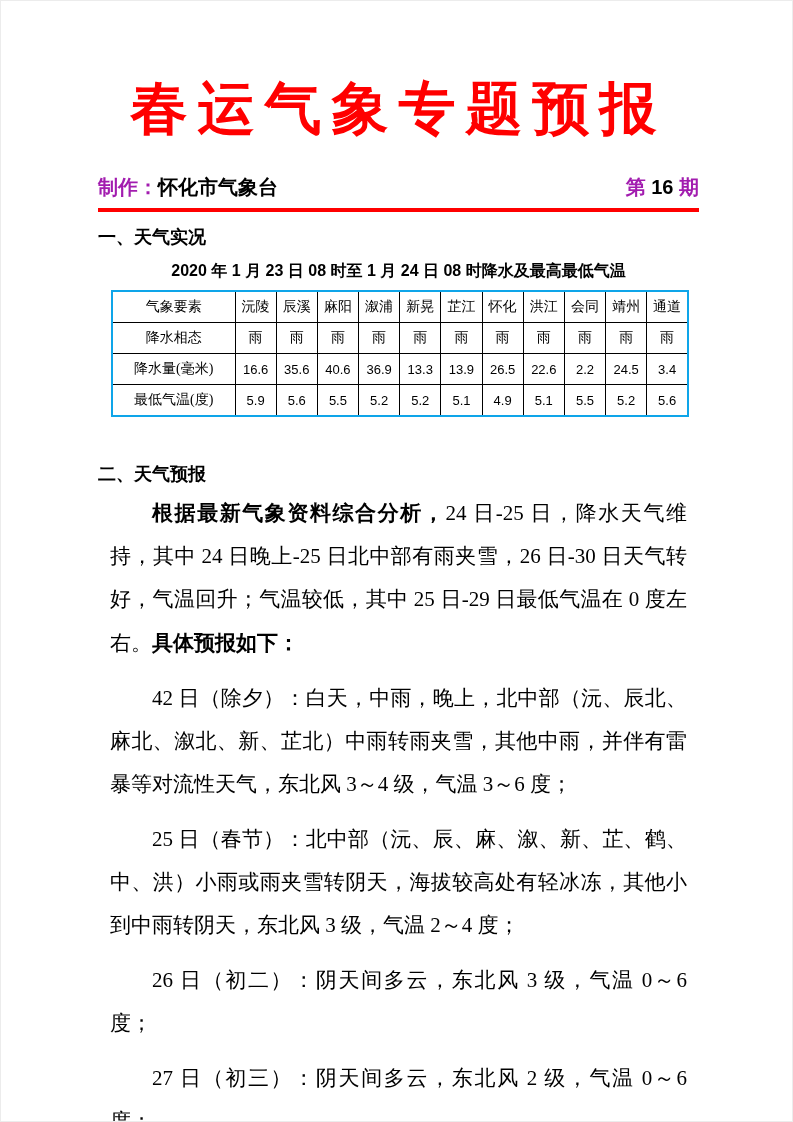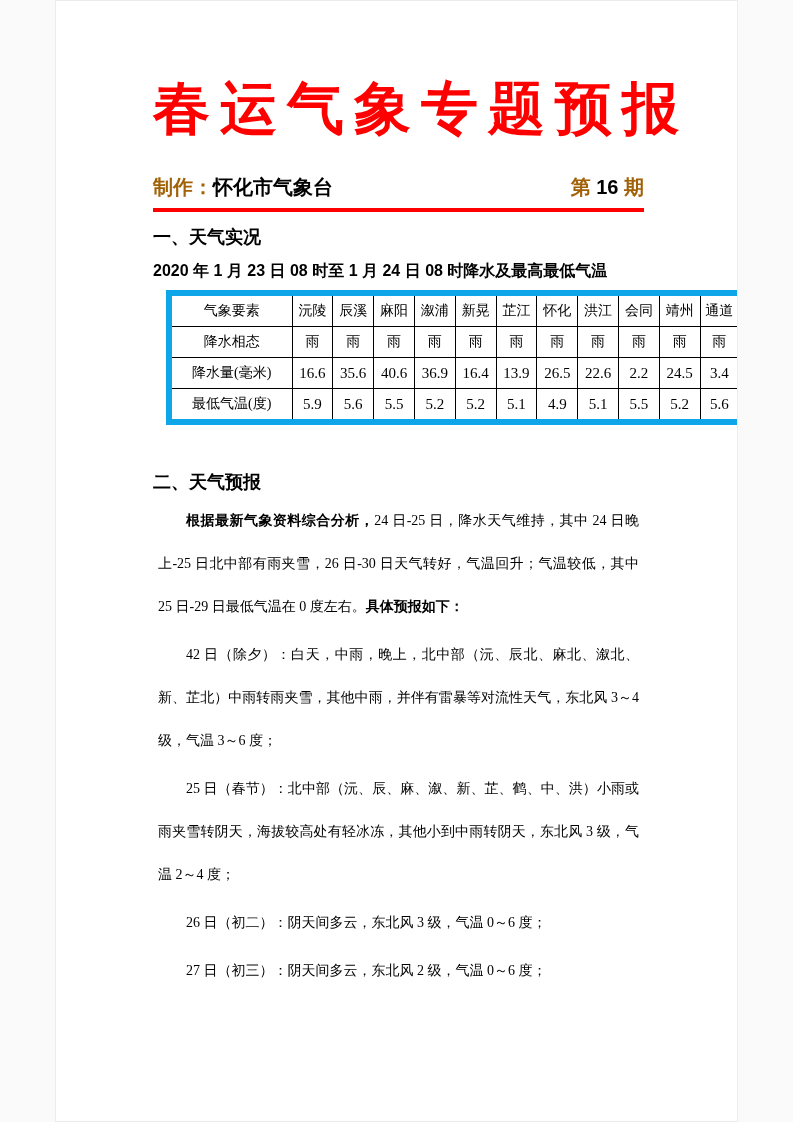--- a/index.html
+++ b/index.html
@@ -1,18 +1,18 @@
 <!DOCTYPE html>
 <html><head>
 <meta charset="utf-8">
 <style>
   html, body { margin: 0; padding: 0; background: #fafafa; }
   .page {
     position: relative;
-    width: 683px;
+    width: 793px;
     height: 1122px;
     box-sizing: border-box;
     margin: 0 auto;
     background: #ffffff;
     border: 1px solid #ececec;
     padding: 70px 93px 0 97px;
     overflow: hidden;
     font-family: "Liberation Serif", "DejaVu Serif", serif;
     color: #000;
   }
@@ -27,67 +27,67 @@
     white-space: nowrap;
   }
   .byline {
     display: flex;
     justify-content: space-between;
     align-items: baseline;
     font-size: 20px;
     font-weight: bold;
     font-family: "Liberation Sans", "DejaVu Sans", sans-serif;
   }
-  .red { color: #a16207; }
+  .red { color: #a21caf; }
   .red-rule {
     margin-top: 7px;
     height: 4px;
     background: #ff0000;
   }
   .section-heading {
     margin: 13px 0 0 0;
     font-size: 18px;
     font-weight: bold;
     font-family: "Liberation Sans", "DejaVu Sans", sans-serif;
   }
   .table-title {
     margin-top: 12px;
-    text-align: left;
+    text-align: center;
     font-size: 16px;
     font-weight: bold;
     font-family: "Liberation Sans", "DejaVu Sans", sans-serif;
   }
   table.weather {
     border-collapse: collapse;
     table-layout: fixed;
     width: 578px;
     margin: 8px 0 0 13px;
-    border: 6px solid #0ea5e9;
+    border: 2px solid #0ea5e9;
   }
   table.weather th, table.weather td {
     border: 1px solid #000;
     height: 30px;
     text-align: center;
     vertical-align: middle;
     font-weight: normal;
     padding: 0;
     overflow: hidden;
   }
   table.weather .cjk-cell {
     font-size: 14px;
     font-family: "Liberation Serif", "DejaVu Serif", serif;
   }
   table.weather .num-cell {
-    font-size: 15px;
-    font-family: Liberation Serif, serif;
+    font-size: 13px;
+    font-family: Liberation Sans, sans-serif;
   }
   .sec2-heading { margin-top: 45px; }
   .body-para {
-    margin: 5px;
-    font-size: 14px;
+    margin: 12px;
+    font-size: 21px;
     line-height: 43px;
     text-align: justify;
     text-indent: 2em;
   }
   .body-para b {
     font-family: "Liberation Sans", "DejaVu Sans", sans-serif;
     font-weight: bold;
   }
   .first-para { margin-top: 5px; }
 </style>
@@ -147,21 +147,21 @@
           <td class="cjk-cell">雨</td>
           <td class="cjk-cell">雨</td>
           <td class="cjk-cell">雨</td>
         </tr>
         <tr>
           <td class="cjk-cell">降水量(毫米)</td>
           <td class="num-cell">16.6</td>
           <td class="num-cell">35.6</td>
           <td class="num-cell">40.6</td>
           <td class="num-cell">36.9</td>
-          <td class="num-cell">16.4</td>
+          <td class="num-cell">13.3</td>
           <td class="num-cell">13.9</td>
           <td class="num-cell">26.5</td>
           <td class="num-cell">22.6</td>
           <td class="num-cell">2.2</td>
           <td class="num-cell">24.5</td>
           <td class="num-cell">3.4</td>
         </tr>
         <tr>
           <td class="cjk-cell">最低气温(度)</td>
           <td class="num-cell">5.9</td>

